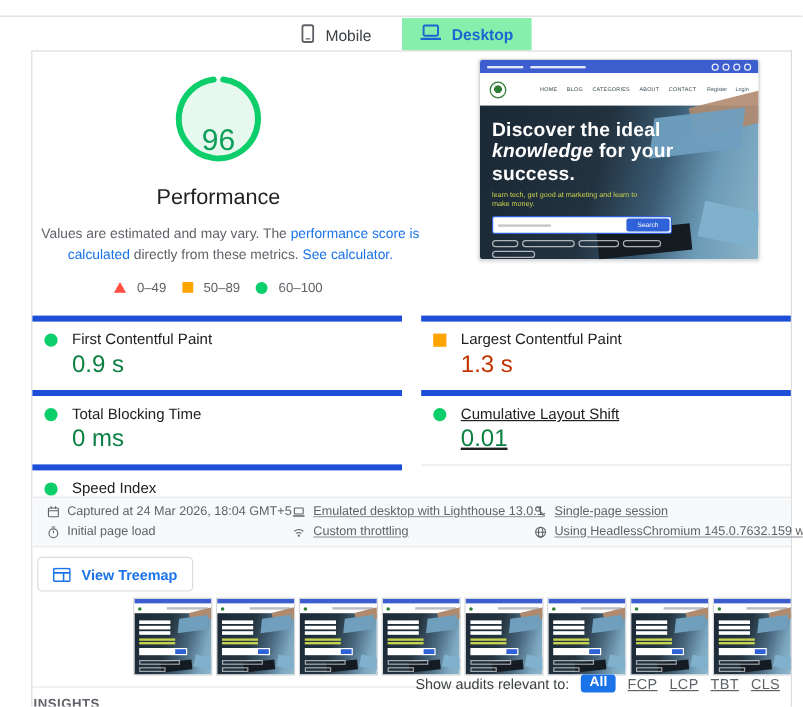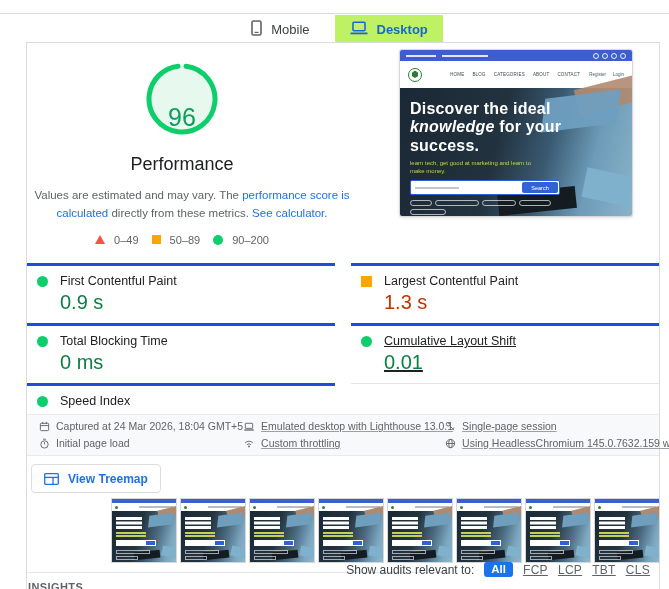--- a/index.html
+++ b/index.html
@@ -4,21 +4,21 @@
 <style>
   html,body{margin:0;padding:0;background:#fff;}
   #app{position:relative;width:669px;height:589px;background:#fff;overflow:hidden;
        font-family:"Liberation Sans",sans-serif;color:#202124;}
 
   
   .topline{position:absolute;top:13px;left:0;right:0;height:1px;background:#dadce0;}
   .tabs{position:absolute;top:15px;left:0;right:0;display:flex;justify-content:center;}
   .tab{display:flex;align-items:center;gap:9px;padding:5px 15px 9px;font-size:13px;
        color:#3c4043;cursor:pointer;background:#fff;margin-left:10px;}
-  .tab.active{background:#bef264;color:#1967d2;border-bottom:3px solid #15803d;padding-bottom:6px;font-weight:bold;}
+  .tab.active{background:#86efac;color:#1967d2;border-bottom:5px solid #15803d;padding-bottom:6px;font-weight:bold;}
 
   
   .card{position:absolute;left:26px;top:42px;width:634px;height:560px;background:#fff;
         border:1px solid #dcdcdc;border-bottom:none;box-sizing:border-box;}
 
   
   .score-col{position:absolute;left:0;top:0;width:310px;text-align:center;}
   .gauge-wrap{position:relative;width:72px;height:72px;margin:20px auto 0;}
   .gauge-score{position:absolute;left:0;top:18px;width:72px;height:72px;display:flex;
                align-items:center;justify-content:center;font-size:25px;color:#0d9e59;}
@@ -69,21 +69,21 @@
   .pv-pills i,.pv-pills2 i{display:block;height:6px;border:1px solid rgba(255,255,255,.65);border-radius:4px;box-sizing:border-box;}
   .pv-pills2{margin-top:3px;display:flex;}
 
   
   .metrics-head{position:absolute;left:1px;right:10px;top:196px;display:flex;
                 justify-content:space-between;align-items:center;}
   .metrics-title{font-size:11px;font-weight:bold;color:#3c4043;letter-spacing:.4px;}
   .expand{font-size:11.5px;color:#5f6368;cursor:pointer;}
   .metrics{position:absolute;left:0;right:0;top:220px;display:flex;gap:16px;}
   .mcol{flex:1;display:flex;flex-direction:column;}
-  .mcell{border-top:3px solid #1d4ed8;height:49px;padding:8px 0 0 10px;box-sizing:content-box;}
+  .mcell{border-top:5px solid #1d4ed8;height:49px;padding:8px 0 0 10px;box-sizing:content-box;}
   .mcell.last{border-bottom:1px solid #e4e4e4;text-decoration:underline;}
   .m-head{display:flex;align-items:center;gap:12px;}
   .m-ic-dot{width:11px;height:11px;border-radius:50%;background:#0cce6b;flex:none;}
   .m-ic-sq{width:11px;height:11px;background:#ffa400;flex:none;}
   .m-label{font-size:12.5px;color:#202124;}
   .m-val{margin:3px 0 0 23px;font-size:20px;}
   .val-pass{color:#0b8043;} .val-avg{color:#c33300;}
 
   
   .env{position:absolute;left:0;right:0;top:371px;height:42px;background:#f8f9fa;
@@ -175,21 +175,21 @@
         <div class="item">
           <span class="tri"></span>
           <span>0–49</span>
         </div>
         <div class="item">
           <span class="sq"></span>
           <span>50–89</span>
         </div>
         <div class="item">
           <span class="dot"></span>
-          <span>90–200</span>
+          <span>60–100</span>
         </div>
       </div>
     </div>
 
     <div class="preview">
       <div class="pv-topbar">
         <i class="pv-t1"></i>
           <i class="pv-t2"></i>
         <span class="pv-social">
             <b></b>

